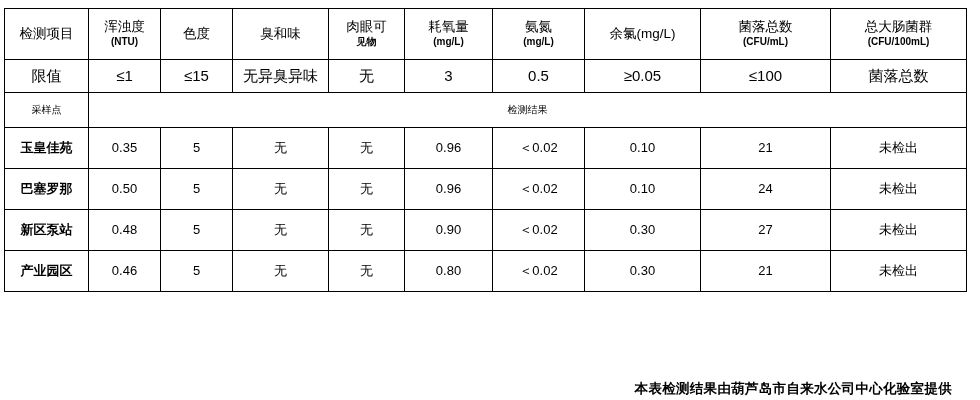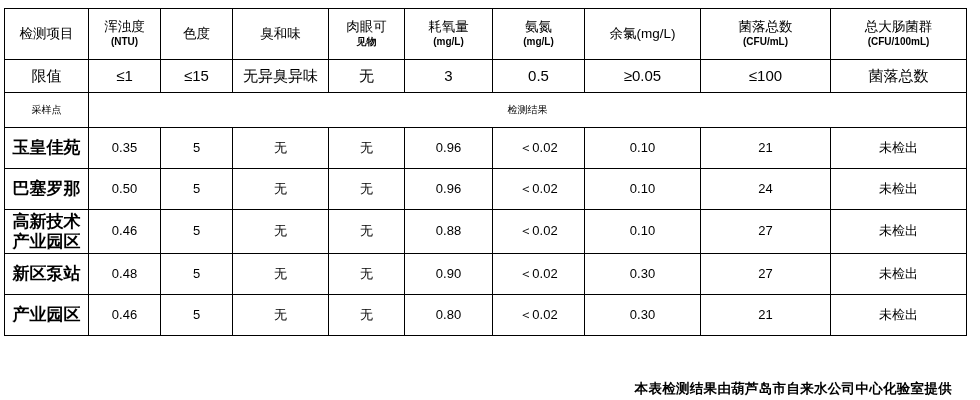--- a/index.html
+++ b/index.html
@@ -54,21 +54,21 @@
     height: 30px;
     font-weight: bold;
     font-size: 10px;
   }
   .data-row td {
     height: 36px;
     font-size: 13px;
   }
   .data-row td.site {
     font-weight: bold;
-    font-size: 17px;
+    font-size: 13px;
     line-height: 1.15;
   }
   .footnote {
     position: absolute;
     right: 28px;
     bottom: 10px;
     font-size: 13.5px;
     font-weight: bold;
     letter-spacing: 0.3px;
   }
@@ -179,35 +179,20 @@
         <td>5</td>
         <td>无</td>
         <td>无</td>
         <td>0.96</td>
         <td>＜0.02</td>
         <td>0.10</td>
         <td>24</td>
         <td>未检出</td>
       </tr>
 
-      <tr class="data-row">
-        <td class="site">
-          <span>高新技术</span><br>
-          <span>产业园区</span>
-        </td>
-        <td>0.46</td>
-        <td>5</td>
-        <td>无</td>
-        <td>无</td>
-        <td>0.88</td>
-        <td>＜0.02</td>
-        <td>0.10</td>
-        <td>27</td>
-        <td>未检出</td>
-      </tr>
 
       <tr class="data-row">
         <td class="site">新区泵站</td>
         <td>0.48</td>
         <td>5</td>
         <td>无</td>
         <td>无</td>
         <td>0.90</td>
         <td>＜0.02</td>
         <td>0.30</td>

